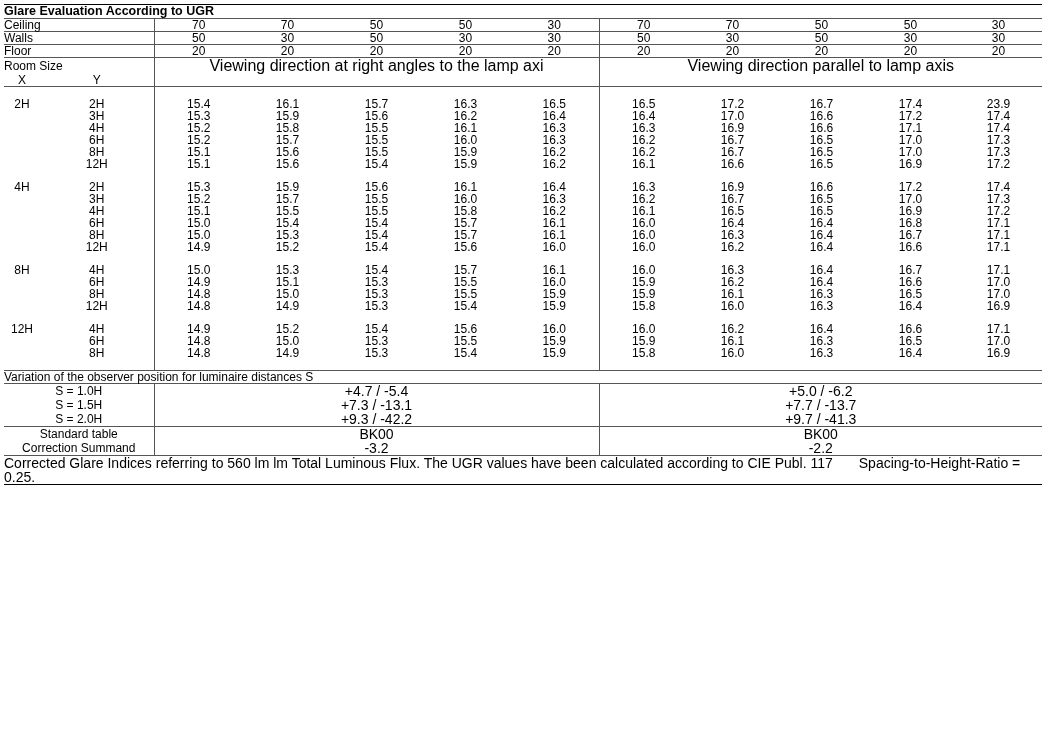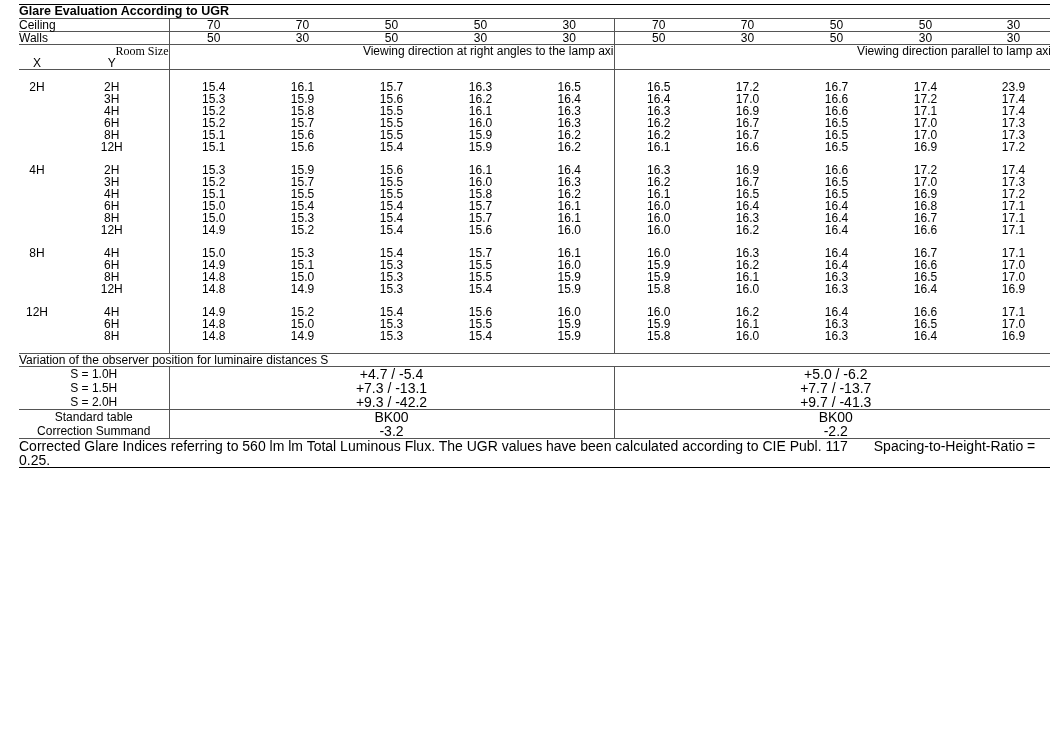--- a/index.html
+++ b/index.html
@@ -11,21 +11,21 @@
     font-family: "Liberation Sans", sans-serif;
     font-size: 11.5px;
     color: #000000;
   }
   #page {
     width: 1050px;
     height: 750px;
     box-sizing: border-box;
     position: relative;
     background: #fff;
-    padding: 4px 6px 0 19px;
+    padding: 4px 6px 0 4px;
   }
   table.ugr {
     width: 1038px;
     border-collapse: collapse;
     table-layout: fixed;
   }
   table.ugr td {
     padding: 0;
     vertical-align: middle;
     line-height: 1.0;
@@ -54,29 +54,28 @@
     text-align: center;
     font-size: 12px;
     padding: 1px 0;
   }
   .rowlabel {
     text-align: center;
     font-size: 12px;
     padding: 1px 0;
   }
   .sec-head {
-    text-align: right;
-    font-size: 12px;
+    text-align: center;
+    font-size: 16px;
     padding: 4px 0 3px 0;
   }
   .roomsize-head {
-    text-align: right;
+    text-align: left;
     font-size: 12px;
     padding: 4px 0 0 0;
-    font-family: Liberation Serif, serif;
   }
   .xy-head {
     text-align: center;
     font-size: 12px;
     padding: 0 0 3px 0;
   }
   .spacer-row td { height: 11px; }
   .var-title {
     padding: 3px 0 3px 4px;
     font-size: 12px;
@@ -144,20 +143,33 @@
       <td class="num line-b">50</td>
       <td class="num line-b">30</td>
       <td class="num line-b">30</td>
       <td class="num line-b vline-l">50</td>
       <td class="num line-b">30</td>
       <td class="num line-b">50</td>
       <td class="num line-b">30</td>
       <td class="num line-b">30</td>
     </tr>
 
+    <tr>
+      <td class="hdr-label line-b" colspan="2">Floor</td>
+      <td class="num line-b vline-l">20</td>
+      <td class="num line-b">20</td>
+      <td class="num line-b">20</td>
+      <td class="num line-b">20</td>
+      <td class="num line-b">20</td>
+      <td class="num line-b vline-l">20</td>
+      <td class="num line-b">20</td>
+      <td class="num line-b">20</td>
+      <td class="num line-b">20</td>
+      <td class="num line-b">20</td>
+    </tr>
 
     <tr>
       <td class="roomsize-head" colspan="2">Room Size</td>
       <td class="sec-head vline-l" colspan="5">Viewing direction at right angles to the lamp axi</td>
       <td class="sec-head vline-l" colspan="5">Viewing direction parallel to lamp axis</td>
     </tr>
     <tr>
       <td class="xy-head line-b">X</td>
       <td class="xy-head line-b">Y</td>
       <td class="xy-head line-b vline-l" colspan="5"></td>

